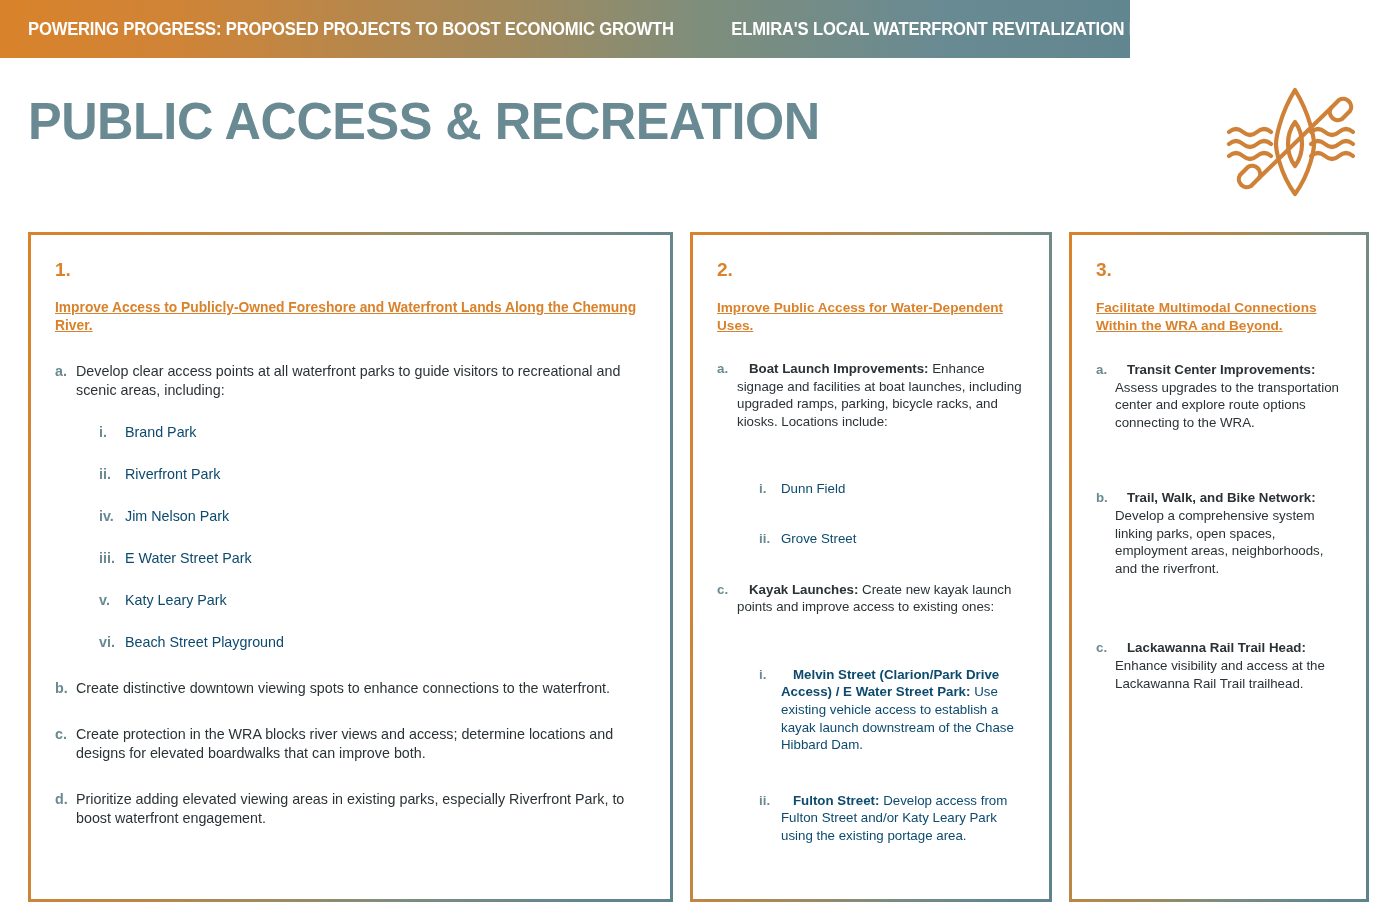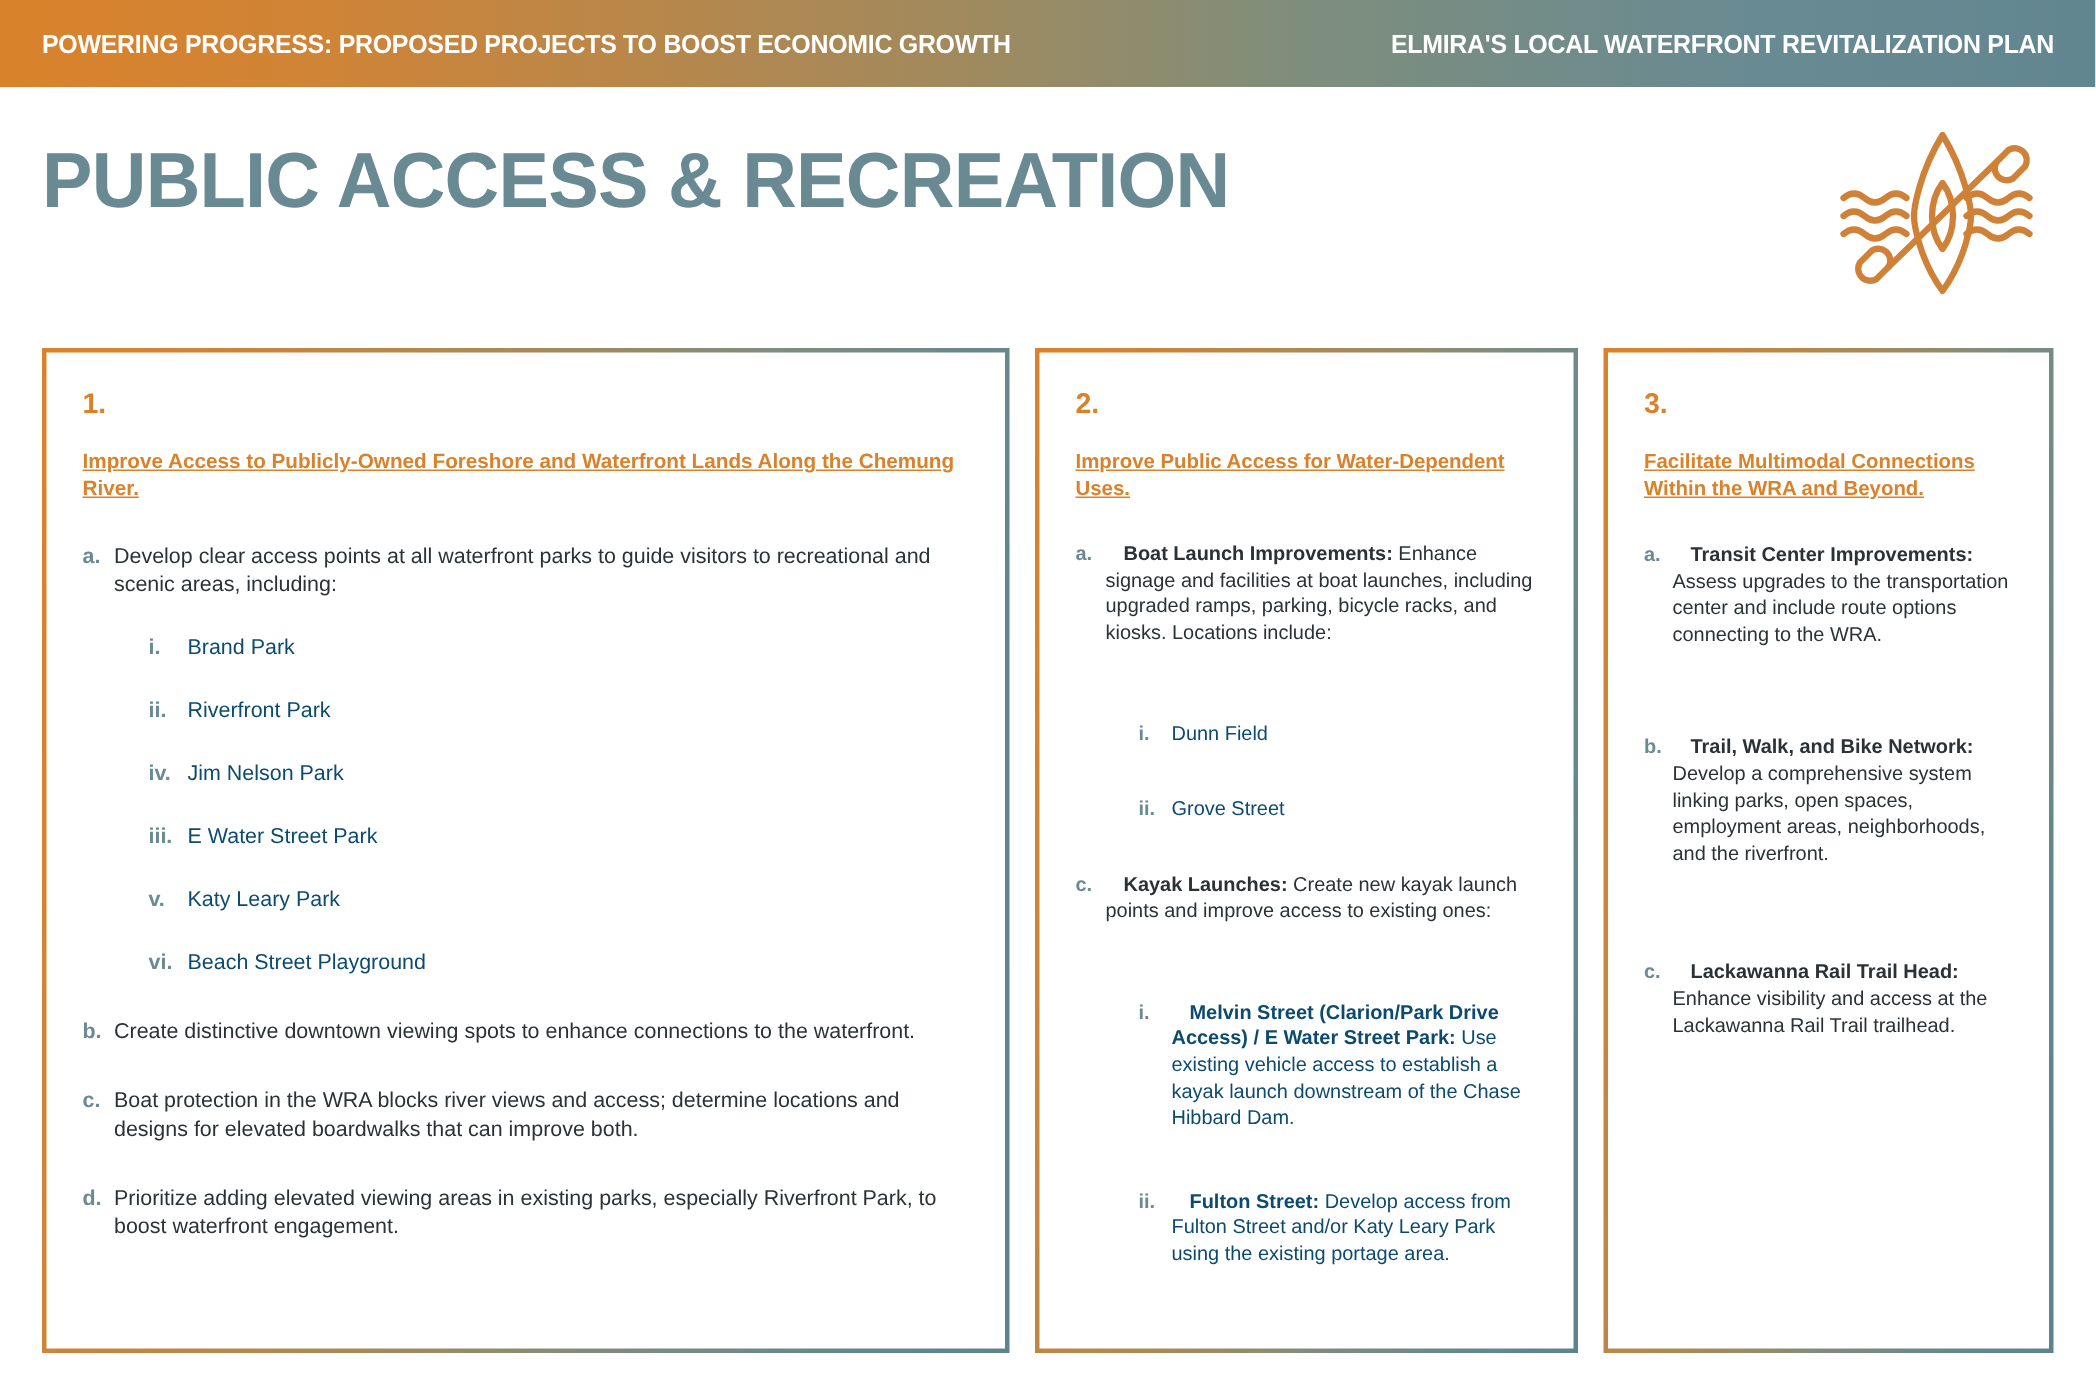--- a/index.html
+++ b/index.html
@@ -12,21 +12,21 @@
     background: #ffffff;
     font-family: "Liberation Sans", sans-serif;
     overflow: hidden;
     position: relative;
   }
 
   
   #top-banner {
     position: absolute;
     left: 0; top: 0;
-    width: 1397px;
+    width: 1130px;
     height: 58px;
     background: linear-gradient(90deg, #d9822b 0%, #cf8437 16%, #a08a5e 46%, #7e8e7c 62%, #688a93 84%, #62868f 100%);
     display: flex;
     align-items: center;
     justify-content: space-between;
     box-sizing: border-box;
     padding: 0 28px 0 28px;
   }
   .banner-text {
     color: #ffffff;
@@ -259,21 +259,21 @@
           </span>
         </li>
 
         <li class="alpha-item">
           <span class="marker">b.</span>
           <span class="body">Create distinctive downtown viewing spots to enhance connections to the waterfront.</span>
         </li>
 
         <li class="alpha-item">
           <span class="marker">c.</span>
-          <span class="body">Boat protection in the WRA blocks river views and access; determine locations and designs for elevated boardwalks that can improve both.</span>
+          <span class="body">Create protection in the WRA blocks river views and access; determine locations and designs for elevated boardwalks that can improve both.</span>
         </li>
 
         <li class="alpha-item">
           <span class="marker">d.</span>
           <span class="body">Prioritize adding elevated viewing areas in existing parks, especially Riverfront Park, to boost waterfront engagement.</span>
         </li>
 
       </ol>
     </div>
   </div>
@@ -330,21 +330,21 @@
 
   <div class="card" id="card-3">
     <div class="card-inner">
       <div class="card-number">3.</div>
       <div class="card-heading">Facilitate Multimodal Connections Within the WRA and Beyond.</div>
       <ol class="alpha card-body">
 
         <li class="alpha-item">
           <span class="marker">a.</span>
           <span class="body">
-            <span class="bold-lead">Transit Center Improvements:</span><span> Assess upgrades to the transportation center and include route options connecting to the WRA.</span>
+            <span class="bold-lead">Transit Center Improvements:</span><span> Assess upgrades to the transportation center and explore route options connecting to the WRA.</span>
           </span>
         </li>
 
         <li class="alpha-item spaced">
           <span class="marker">b.</span>
           <span class="body">
             <span class="bold-lead">Trail, Walk, and Bike Network:</span><span> Develop a comprehensive system linking parks, open spaces, employment areas, neighborhoods, and the riverfront.</span>
           </span>
         </li>
 

